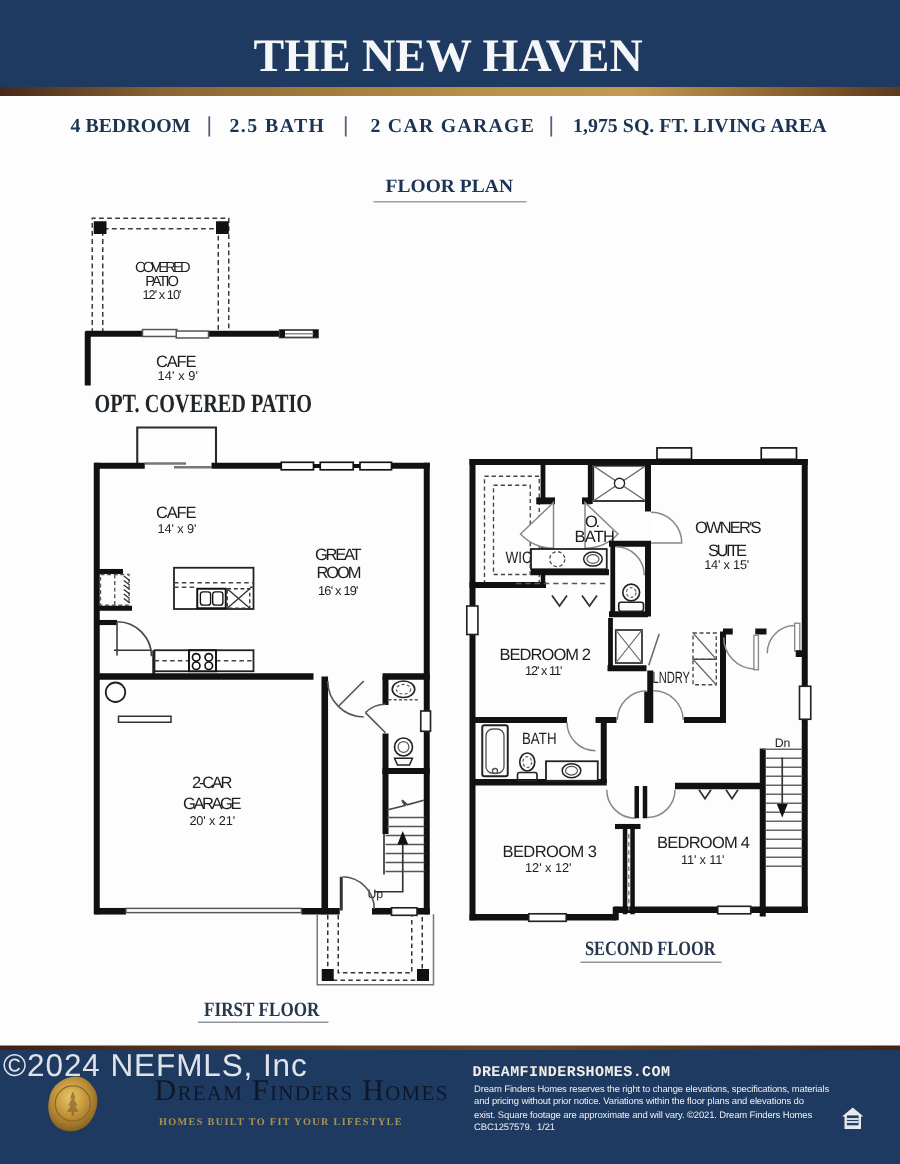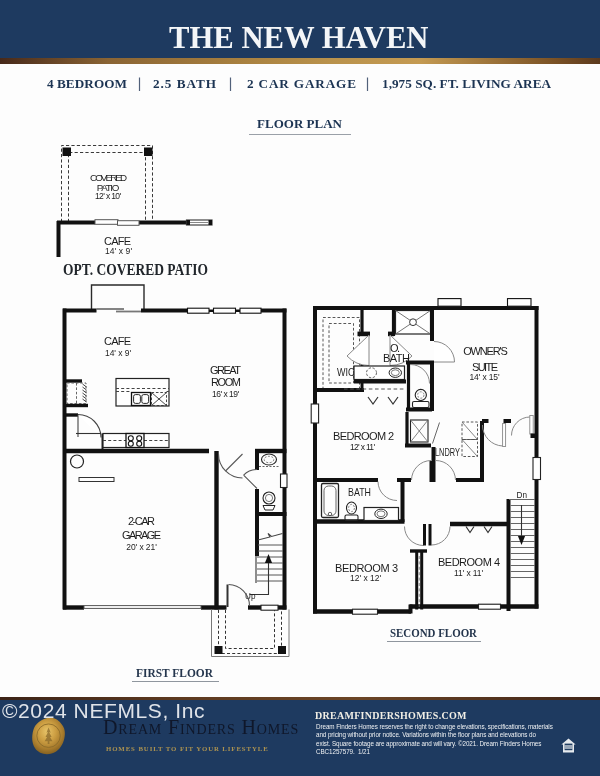--- a/index.html
+++ b/index.html
@@ -512,21 +512,21 @@
   <circle cx="20.5" cy="21.5" r="13.5" fill="none" stroke="#8a6a2a" stroke-width="1"></circle>
   <path d="M20.5,12 L23,18 L20.5,17 L18,18 Z M20.5,16 L24,23 L17,23 Z M20.5,20 L25,28 L16,28 Z M19.5,28 h2 v3 h-2 Z" fill="#8a6a2c" opacity="0.75"></path>
 </svg>
 
 <div class="abs" style="left:103px;top:719px;color:#0f172a;font-family:Liberation Serif, serif;
   font-size:20px;letter-spacing:0.85px;font-variant:small-caps;line-height:17px;">Dream Finders Homes</div>
 
 <div class="abs" style="left:106px;top:745px;color:#ad9350;font-family:'Liberation Serif',serif;
   font-size:6.8px;letter-spacing:0.9px;font-weight:bold;">HOMES BUILT TO FIT YOUR LIFESTYLE</div>
 
-<div class="abs" style="left:315px;top:710px;color:#f2efe6;font-family:Liberation Serif, serif;
+<div class="abs" style="left:315px;top:710px;color:#f2efe6;font-family:Liberation Mono, monospace;
   font-weight:bold;font-size:10px;letter-spacing:0.28px;">DREAMFINDERSHOMES.COM</div>
 
 <div class="abs" style="left:316px;top:723px;color:#eef0f2;font-size:6.3px;line-height:8.3px;letter-spacing:-0.08px;white-space:nowrap;">
 Dream Finders Homes reserves the right to change elevations, specifications, materials<br>
 and pricing without prior notice. Variations within the floor plans and elevations do<br>
 exist. Square footage are approximate and will vary. ©2021. Dream Finders Homes<br>
 CBC1257579.&nbsp; 1/21</div>
 
 <svg class="abs" style="left:561px;top:738px;" width="15" height="15" viewBox="0 0 15 15">
   <path d="M7.5,0.4 L0.4,6.4 h1.6 v8.2 h11 v-8.2 h1.6 Z" fill="#e6eaee"></path>

